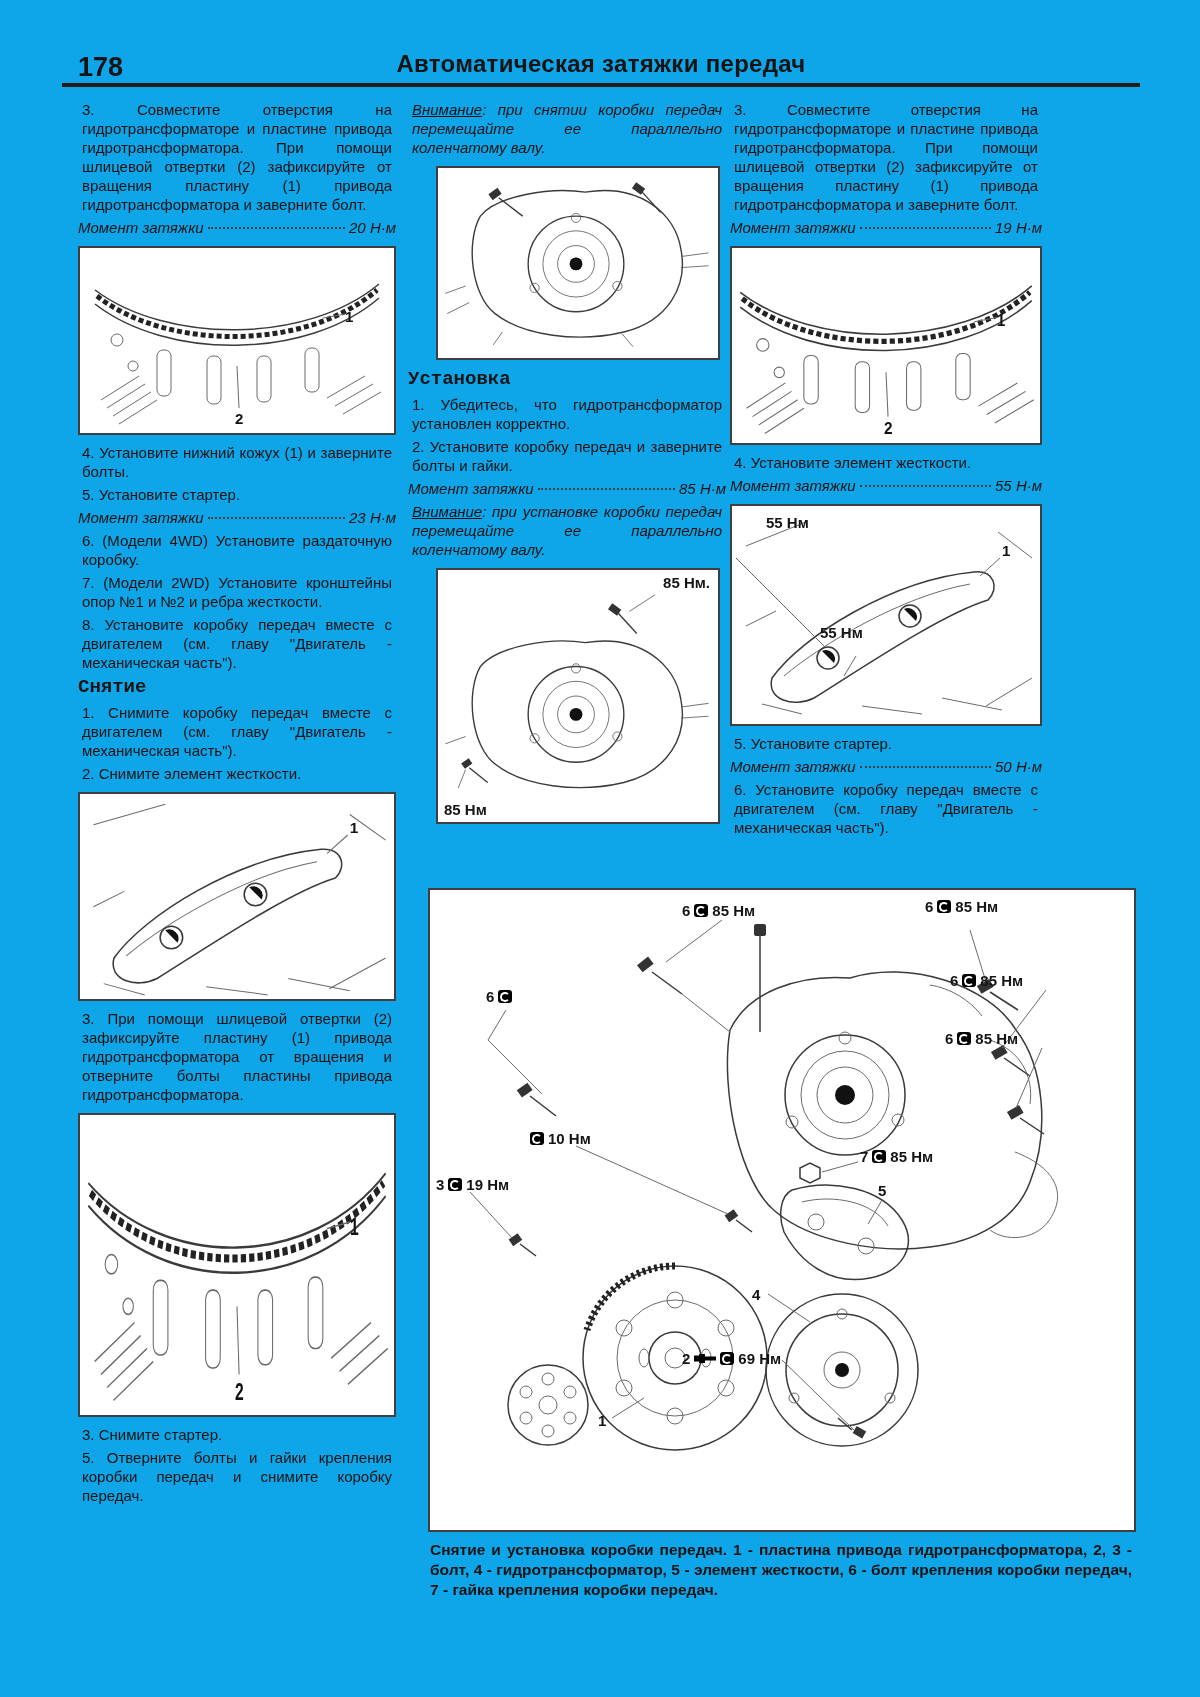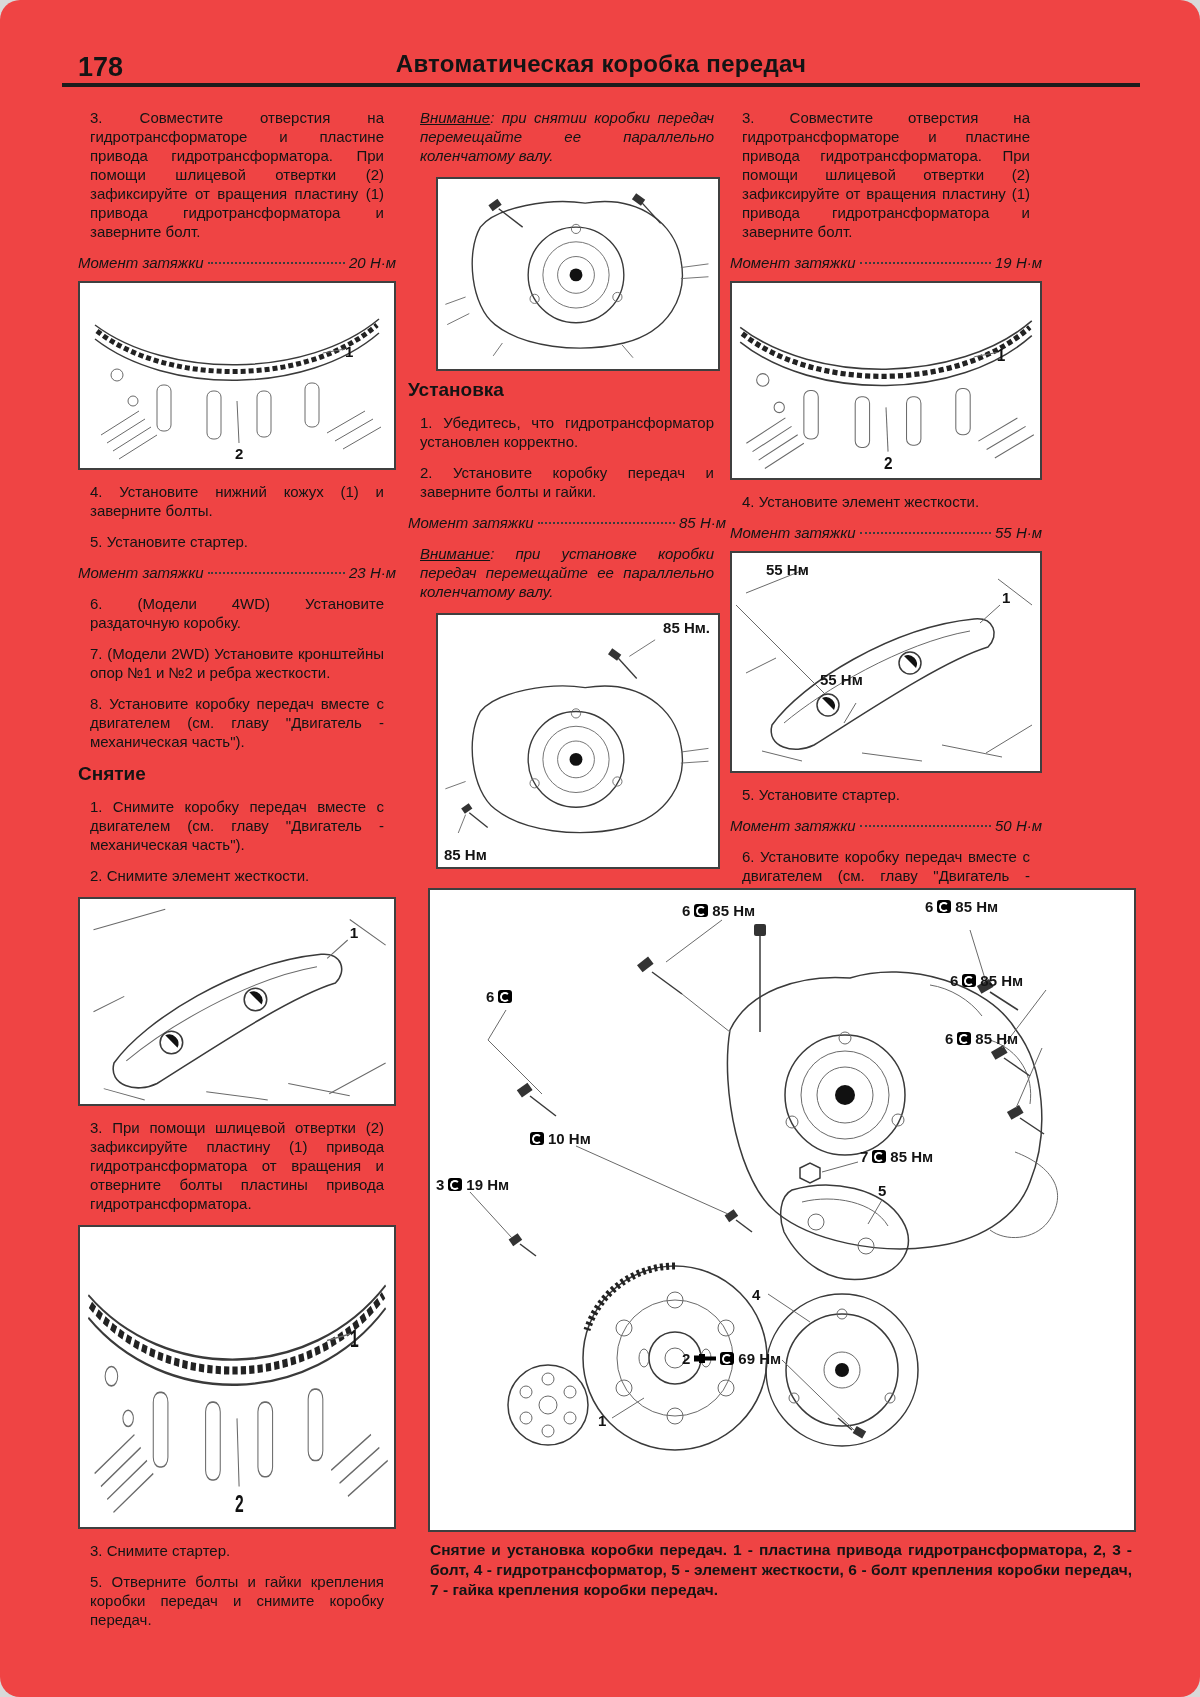--- a/index.html
+++ b/index.html
@@ -1,59 +1,59 @@
 <!DOCTYPE html>
 <html><head>
 <meta charset="utf-8">
 <style>
   html,body{margin:0;padding:0;background:#d9d9d9;}
-  .page{position:relative;width:1200px;height:1697px;background:#ef4444;
-        font-family:"Liberation Sans",sans-serif;color:#141414;overflow:hidden;border-radius:20px;}
+  .page{position:relative;width:1200px;height:1697px;background:#0ea5e9;
+        font-family:"Liberation Sans",sans-serif;color:#141414;overflow:hidden;}
   
   .hdr{position:absolute;left:62px;top:50px;width:1078px;border-bottom:4px solid #1c1c1c;padding-bottom:5px;}
   .hdr .pnum{position:absolute;left:16px;top:2px;font-size:27px;font-weight:bold;}
   .hdr .ptitle{text-align:center;font-size:24px;font-weight:bold;letter-spacing:.3px;}
   
   .col{position:absolute;top:96px;}
   #col-left{left:78px;width:318px;}
   #col-mid{left:408px;width:318px;}
   #col-right{left:730px;width:312px;}
-  p.body{font-size:15px;line-height:19px;text-align:justify;margin:12px;}
+  p.body{font-size:15px;line-height:19px;text-align:justify;margin:4px;}
   .it{font-style:italic;}
   .u{text-decoration:underline;}
   .torque{display:flex;align-items:baseline;font-style:italic;font-size:15px;line-height:19px;margin:2px 0 3px;}
   .torque .dots{flex:1;border-bottom:2px dotted #3d3d3d;margin:0 4px;transform:translateY(-4px);}
   .fig{border:2px solid #3f3f3f;background:#fff;margin:9px 0 8px;position:relative;}
   .fig svg{display:block;}
   .fig-line{stroke:#3a3a3a;stroke-width:1.5;fill:none;}
   .fig-thin{stroke:#6a6a6a;stroke-width:1;fill:none;}
   .fig-band{stroke:#222;stroke-width:5;fill:none;stroke-dasharray:5 3;}
   .callout{font-size:15px;font-weight:bold;fill:#111;font-family:"Liberation Sans",sans-serif;}
   h1.sec{font-size:28px;line-height:32px;font-weight:bold;margin:26px 0 8px;}
-  h2.sub{font-size:19px;font-weight:bold;margin:0 0 5px;}
+  h2.sub{font-size:19px;font-weight:bold;margin:0 0 5px;font-family:Liberation Mono, monospace;}
   .mid-fig{margin-left:28px;width:280px;}
   
   .ticon{display:inline-block;width:14px;height:13px;background:#000;border-radius:3px;position:relative;flex:0 0 auto;}
   .ticon::after{content:"";position:absolute;left:2px;top:2px;width:6px;height:6px;
      border:2px solid #fff;border-right-color:transparent;border-radius:50%;}
   .tlabel{position:absolute;display:flex;align-items:center;gap:4px;font-size:15px;font-weight:bold;white-space:nowrap;}
   .figlabel{position:absolute;font-size:15px;font-weight:bold;white-space:nowrap;}
   
   #big-fig{position:absolute;left:428px;top:888px;width:704px;height:640px;border:2px solid #3f3f3f;background:#fff;}
   #big-caption{position:absolute;left:430px;top:1540px;width:702px;font-size:15.5px;line-height:20px;
      font-weight:bold;text-align:justify;}
 </style>
 </head>
 <body>
 
 <div class="page">
 
   <div class="hdr">
     <div class="pnum">178</div>
-    <div class="ptitle">Автоматическая коробка передач</div>
+    <div class="ptitle">Автоматическая затяжки передач</div>
   </div>
 
   <div class="col" id="col-left">
     <p class="body">3. Совместите отверстия на гидротрансформаторе и пластине привода гидротрансформатора. При помощи шлицевой отвертки (2) зафиксируйте от вращения пластину (1) привода гидротрансформатора и заверните болт.</p>
     <div class="torque">
       <span>Момент затяжки</span>
       <span class="dots"></span>
       <span>20 Н·м</span>
     </div>
 

